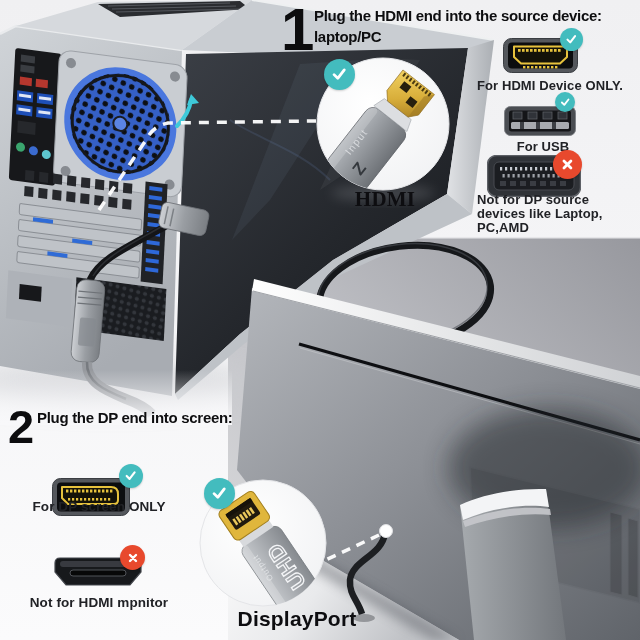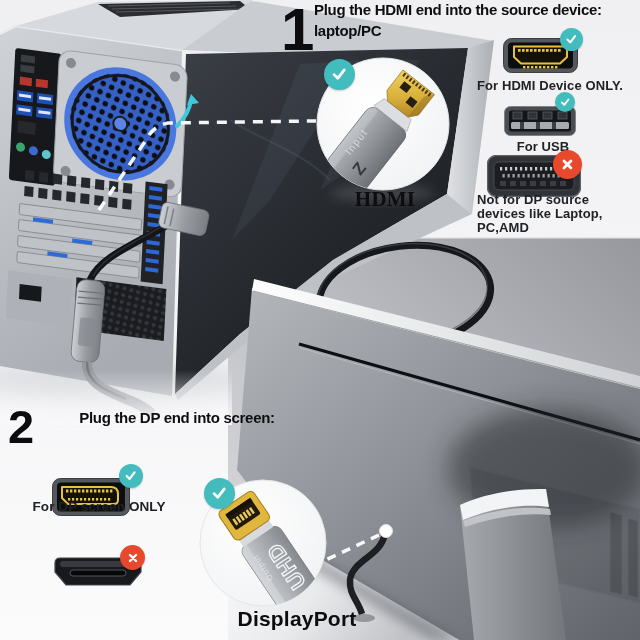--- a/index.html
+++ b/index.html
@@ -6,22 +6,22 @@
   .stage{position:relative;width:640px;height:640px;overflow:hidden;
          background:linear-gradient(180deg,#f0f0f2 0%,#f4f4f6 40%,#fbfbfc 100%);
          font-family:"Liberation Sans",sans-serif;}
   .abs{position:absolute;}
   svg{display:block;}
   
   .step-num{font-weight:900;color:#0c0c0e;line-height:1;}
   .n1{left:281px;top:0px;font-size:60px;}
   .n2{left:8px;top:403px;font-size:47px;}
   .step-text{font-weight:800;color:#0e0e10;letter-spacing:-0.3px;}
-  .t1{left:314px;top:0;width:322px;font-size:15px;line-height:20.5px;}
-  .t2{left:37px;top:410px;width:280px;font-size:15px;line-height:16.5px;text-align:center;}
+  .t1{left:314px;top:6px;width:322px;font-size:15px;line-height:20.5px;}
+  .t2{left:37px;top:410px;width:280px;font-size:15px;line-height:16.5px;}
   
   .cap{font-size:13px;line-height:14px;font-weight:700;color:#212226;letter-spacing:0.1px;}
   .center{text-align:center;}
   .cap1{left:458px;top:79px;width:184px;}
   .cap2{left:489px;top:133px;width:108px;margin-top:7px;}
   .cap3{left:477px;top:193px;width:170px;}
   .cap4{left:20px;top:500px;width:158px;font-size:13.5px;}
   .cap5{left:15px;top:596px;width:168px;font-size:13.5px;}
   .conn-label{font-weight:800;color:#0d0d10;font-size:21px;letter-spacing:0.2px;}
   .lblHdmi{left:341px;top:187px;width:88px;font-family:Liberation Serif, serif;}
@@ -521,20 +521,23 @@
   <svg class="abs" style="left:54px;top:556px" width="88" height="34" viewBox="0 0 88 34">
     <path d="M6,2 H82 Q87,2 87,7 V16 L76,29 H12 L1,16 V7 Q1,2 6,2 Z" fill="#17191c" stroke="#43464c" stroke-width="1.2"></path>
     <rect x="6" y="5" width="76" height="6" rx="3" fill="#3e4147" opacity="0.85"></rect>
     <rect x="16" y="14" width="56" height="6" rx="3" fill="#070808" stroke="#515459"></rect>
   </svg>
   <div class="abs badge cross" style="left:120px;top:545px;width:25px;height:25px">
     <svg viewBox="0 0 24 24">
         <path d="M8,8 L16,16 M16,8 L8,16" stroke="#fff" stroke-width="3.2" stroke-linecap="round"></path>
       </svg>
   </div>
+  <div class="abs cap cap5 center">
+    <div>Not for HDMI mpnitor</div>
+  </div>
 
   <div class="abs badge check" style="left:324px;top:59px;width:31px;height:31px">
     <svg viewBox="0 0 24 24">
         <path d="M6.5,12.5 L10.5,16.5 L17.5,7.5" stroke="#fff" stroke-width="3" fill="none" stroke-linecap="round" stroke-linejoin="round"></path>
       </svg>
   </div>
   <div class="abs badge check" style="left:204px;top:478px;width:31px;height:31px">
     <svg viewBox="0 0 24 24">
         <path d="M6.5,12.5 L10.5,16.5 L17.5,7.5" stroke="#fff" stroke-width="3" fill="none" stroke-linecap="round" stroke-linejoin="round"></path>
       </svg>

